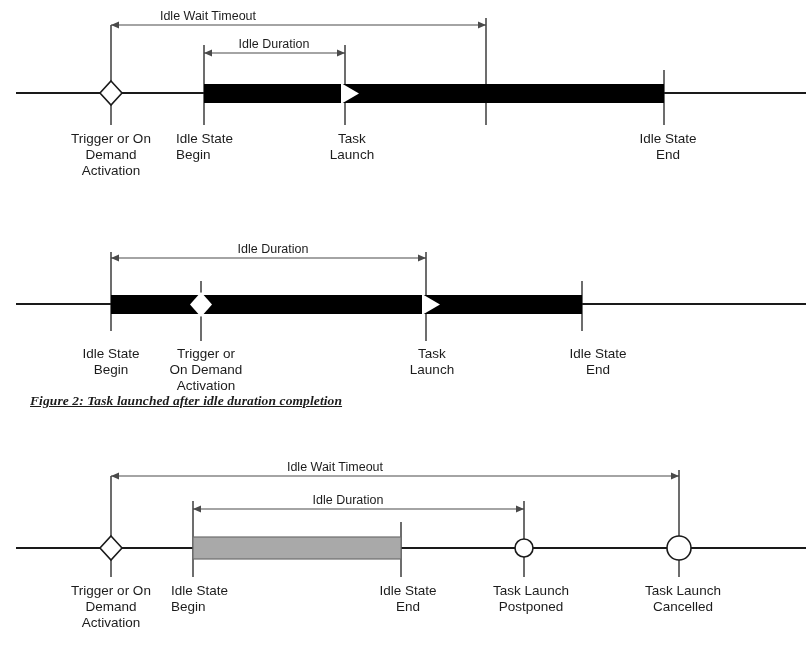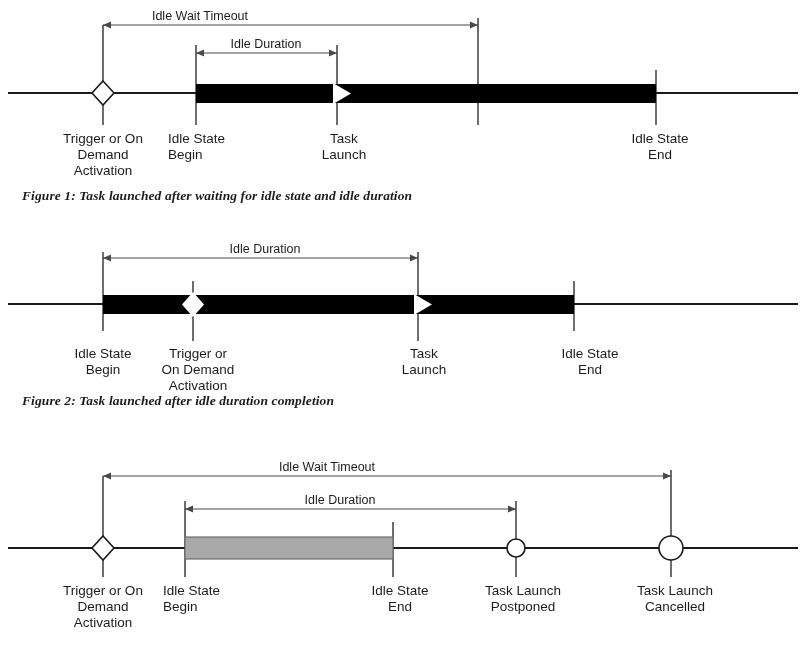--- a/index.html
+++ b/index.html
@@ -11,21 +11,21 @@
   body {
     width: 806px;
     height: 665px;
     position: relative;
     font-family: "Liberation Sans", sans-serif;
     color: #1a1a1a;
     overflow: hidden;
   }
   .figure-block {
     position: absolute;
-    left: 0;
+    left: 8px;
     width: 645px;
   }
   #figure-1-block { top: 0;   height: 220px; }
   #figure-2-block { top: 228px; height: 200px; }
   #figure-3-block { top: 452px; height: 213px; }
 
   .diagram-svg {
     display: block;
     position: absolute;
     left: 0;
@@ -36,21 +36,21 @@
     left: 22px;
     font-family: "Liberation Serif", serif;
     font-style: italic;
     font-weight: bold;
     font-size: 13.5px;
     letter-spacing: 0.1px;
     color: #1c1c1c;
     white-space: nowrap;
   }
   #figure-1-caption { top: 188px; }
-  #figure-2-caption { top: 165px; }
+  #figure-2-caption { top: 165px; text-decoration: underline; }
   #figure-3-caption { top: 192px; }
 
   
   .axis-line {
     stroke: #1a1a1a;
     stroke-width: 2.1;
   }
   .tick-line {
     stroke: #3c3c3c;
     stroke-width: 1.5;
@@ -136,21 +136,20 @@
     <g class="point-label">
       <text x="344" y="143" text-anchor="middle">Task</text>
       <text x="344" y="159" text-anchor="middle">Launch</text>
     </g>
     <g class="point-label">
       <text x="660" y="143" text-anchor="middle">Idle State</text>
       <text x="660" y="159" text-anchor="middle">End</text>
     </g>
   </svg>
 
-  <div class="caption" id="figure-1-caption">Figure 1: Task launched after waiting for idle state and idle duration</div>
 </div>
 
 <div class="figure-block" id="figure-2-block">
   <svg class="diagram-svg" width="806" height="162" viewBox="0 0 806 162">
 
     <g>
       <line class="measure-line" x1="103" y1="30" x2="418" y2="30"></line>
       <path d="M103,30 L111,26.5 L111,33.5 Z" fill="#4a4a4a"></path>
       <path d="M418,30 L410,26.5 L410,33.5 Z" fill="#4a4a4a"></path>
       <text class="measure-label" x="265" y="25">Idle Duration</text>

